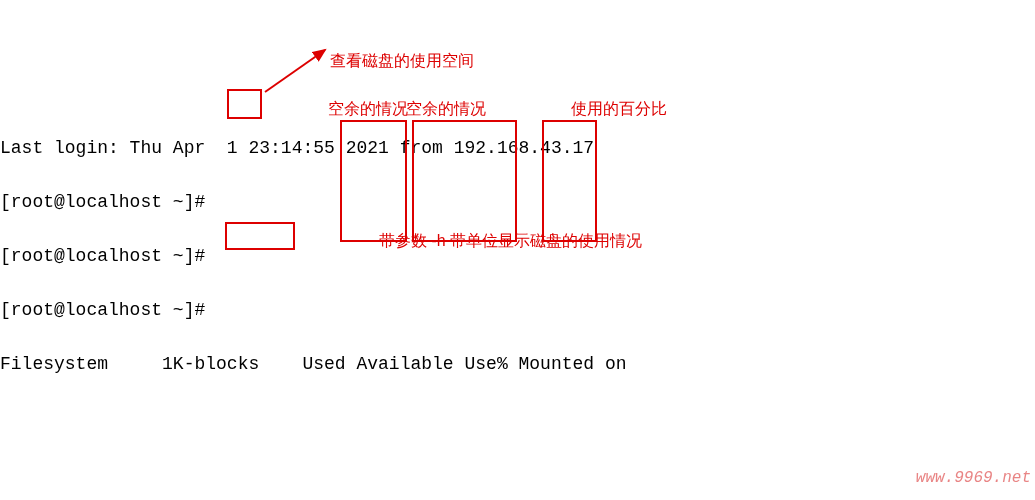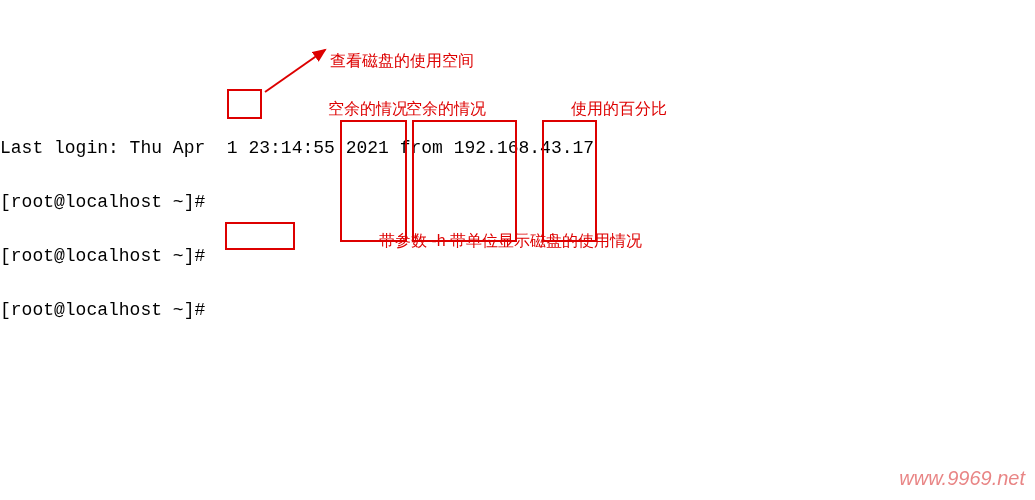--- a/index.html
+++ b/index.html
@@ -26,42 +26,43 @@
       font-size: 16px;
       white-space: nowrap;
     }
     .box {
       position: absolute;
       border: 2px solid #d00;
       background: transparent;
     }
     .watermark {
       position: absolute;
-      right: 10px;
+      right: 4px;
       bottom: 8px;
       color: #d44;
-      font-family: Liberation Sans, sans-serif;
-      font-size: 20px;
+      font-family: Liberation Mono, monospace;
+      font-size: 16px;
       opacity: 0.65;
       font-style: italic;
     }
     svg.arrow {
       position: absolute;
     }
   </style>
 </head>
 <body>
 
 
 
 <div class="terminal">
 <div class="line">Last login: Thu Apr  1 23:14:55 2021 from 192.168.43.17</div>
 <div class="line"><span>[root@localhost ~]#</span></div>
 <div class="line"><span>[root@localhost ~]#</span></div>
 <div class="line"><span>[root@localhost ~]#</span></div>
+<div class="line">Filesystem     1K-blocks    Used Available Use% Mounted on</div>
 
 
 
 
 
 
 
 
 
 

